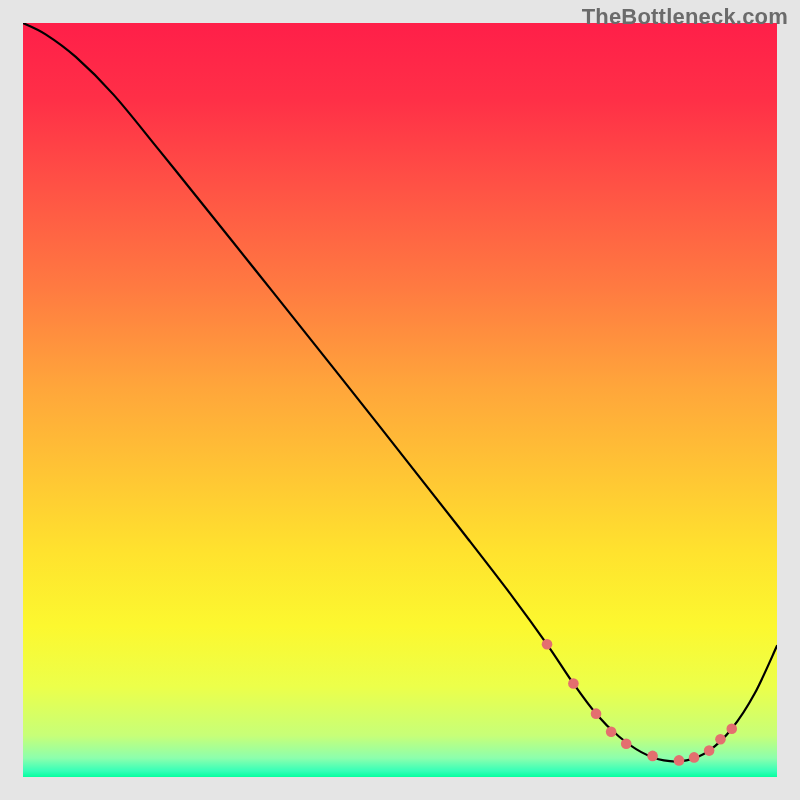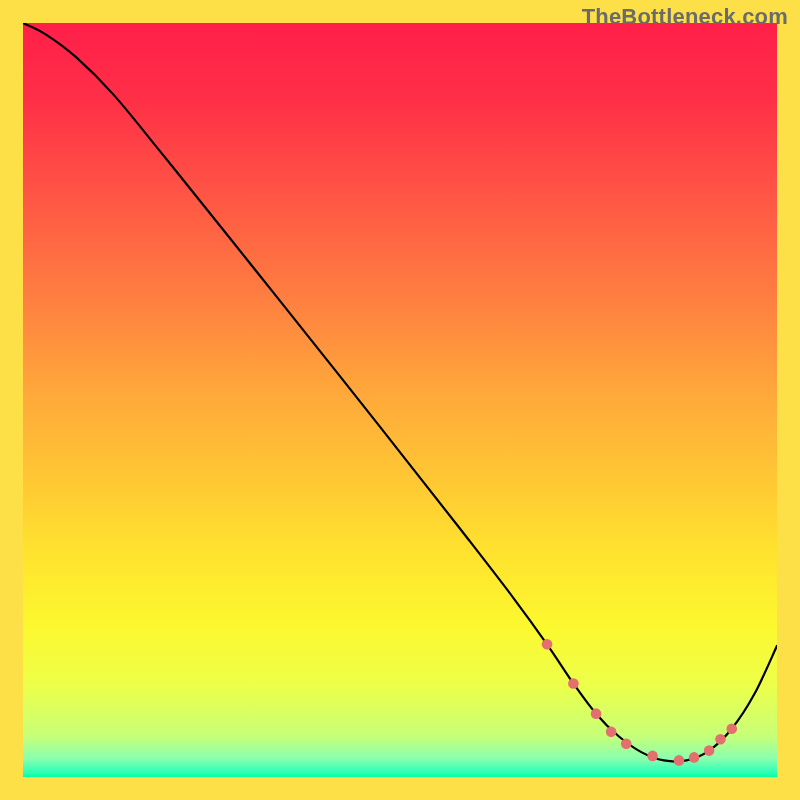--- a/index.html
+++ b/index.html
@@ -10,21 +10,21 @@
     background: #000000;
     overflow: hidden;
     font-family: Arial, Helvetica, sans-serif;
   }
   .frame {
     position: absolute;
     left: 0;
     top: 0;
     width: 800px;
     height: 800px;
-    background: #fde047;
+    background: #e5e5e5;
   }
   .plot-area {
     position: absolute;
     overflow: hidden;
   }
   .gradient {
     position: absolute;
     inset: 0;
   }
   .curve-svg {

